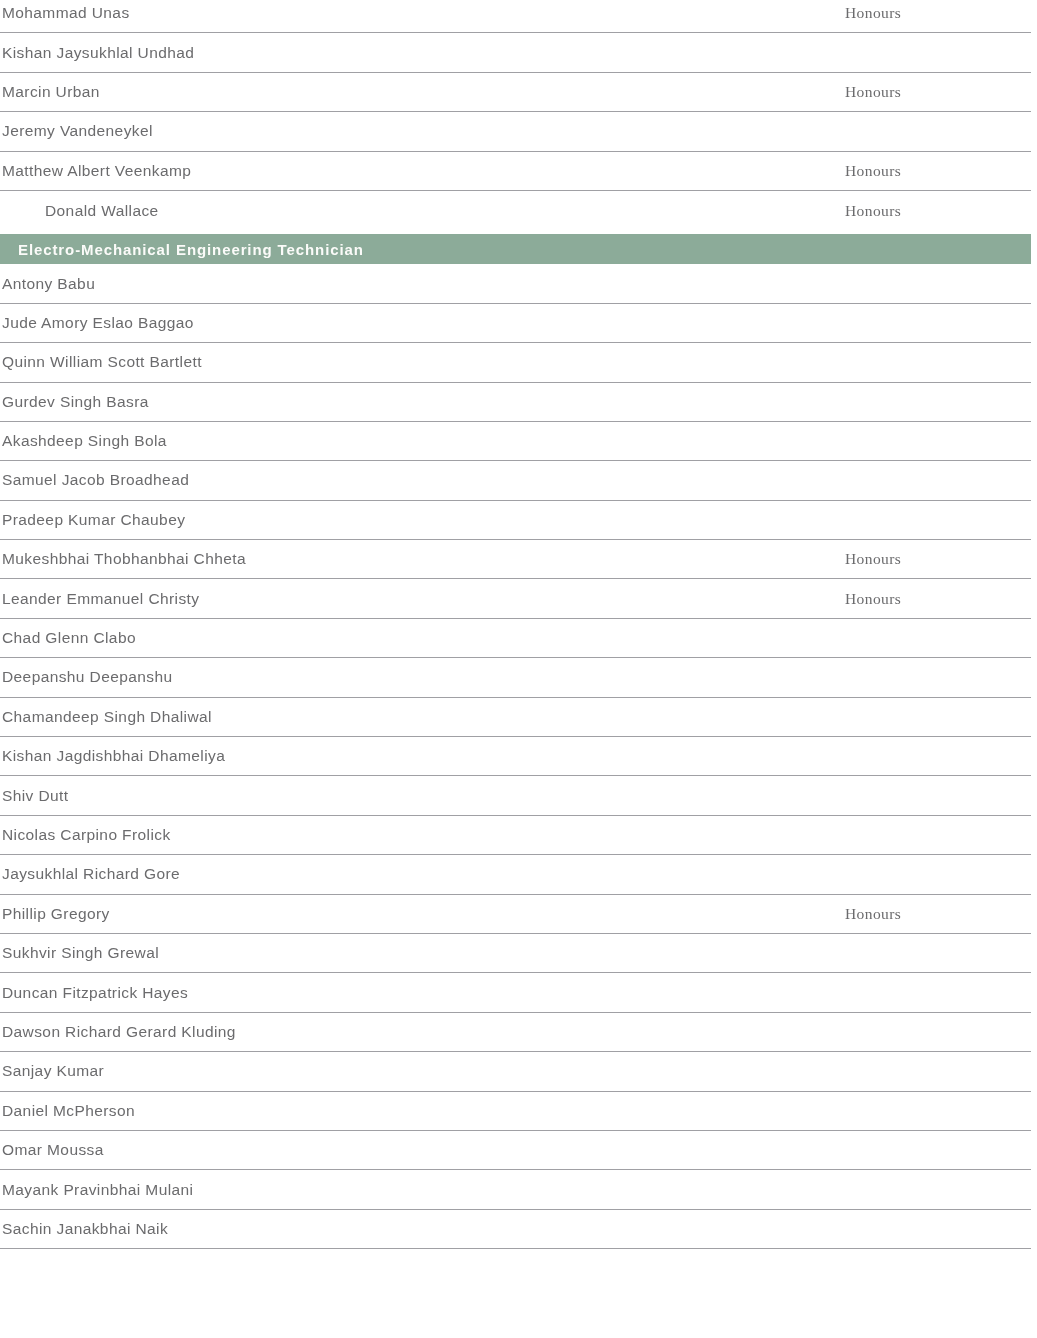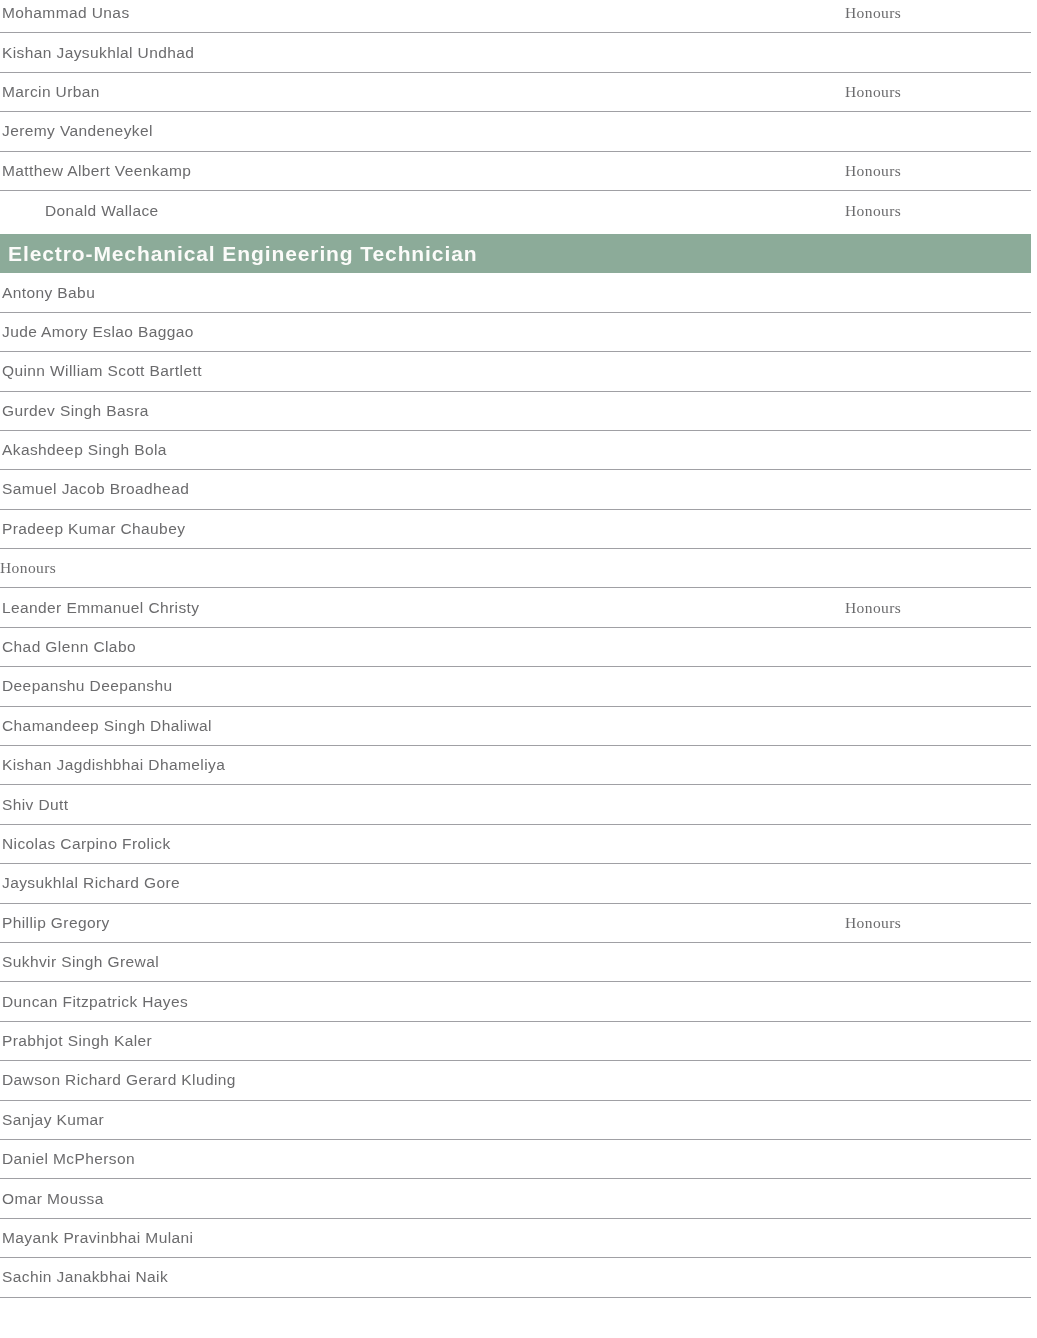--- a/index.html
+++ b/index.html
@@ -41,28 +41,28 @@
     padding-left: 2px;
     white-space: nowrap;
     overflow: hidden;
   }
   .row .honours {
     width: 186px;
     white-space: nowrap;
     font-family: Liberation Serif, serif;
   }
   .section-header {
-    height: 39px;
+    height: 30px;
     margin-top: 4px;
     background: var(--accent-green);
     display: flex;
     align-items: center;
-    padding-left: 8px;
+    padding-left: 18px;
     color: var(--header-text);
-    font-size: 21px;
+    font-size: 15px;
     font-weight: bold;
     letter-spacing: 0.9px;
   }
 </style>
 </head>
 <body>
 
 <div class="list">
   <div class="leading" id="leading-rows">
   <div class="row">
@@ -130,20 +130,21 @@
     <span class="name">Samuel Jacob Broadhead</span>
     <span class="honours"></span>
   </div>
 
   <div class="row">
     <span class="name">Pradeep Kumar Chaubey</span>
     <span class="honours"></span>
   </div>
 
   <div class="row">
+    <span class="name">Mukeshbhai Thobhanbhai Chheta</span>
     <span class="honours">Honours</span>
   </div>
 
   <div class="row">
     <span class="name">Leander Emmanuel Christy</span>
     <span class="honours">Honours</span>
   </div>
 
   <div class="row">
     <span class="name">Chad Glenn Clabo</span>
@@ -188,24 +189,20 @@
   <div class="row">
     <span class="name">Sukhvir Singh Grewal</span>
     <span class="honours"></span>
   </div>
 
   <div class="row">
     <span class="name">Duncan Fitzpatrick Hayes</span>
     <span class="honours"></span>
   </div>
 
-  <div class="row">
-    <span class="name">Prabhjot Singh Kaler</span>
-    <span class="honours"></span>
-  </div>
 
   <div class="row">
     <span class="name">Dawson Richard Gerard Kluding</span>
     <span class="honours"></span>
   </div>
 
   <div class="row">
     <span class="name">Sanjay Kumar</span>
     <span class="honours"></span>
   </div>

